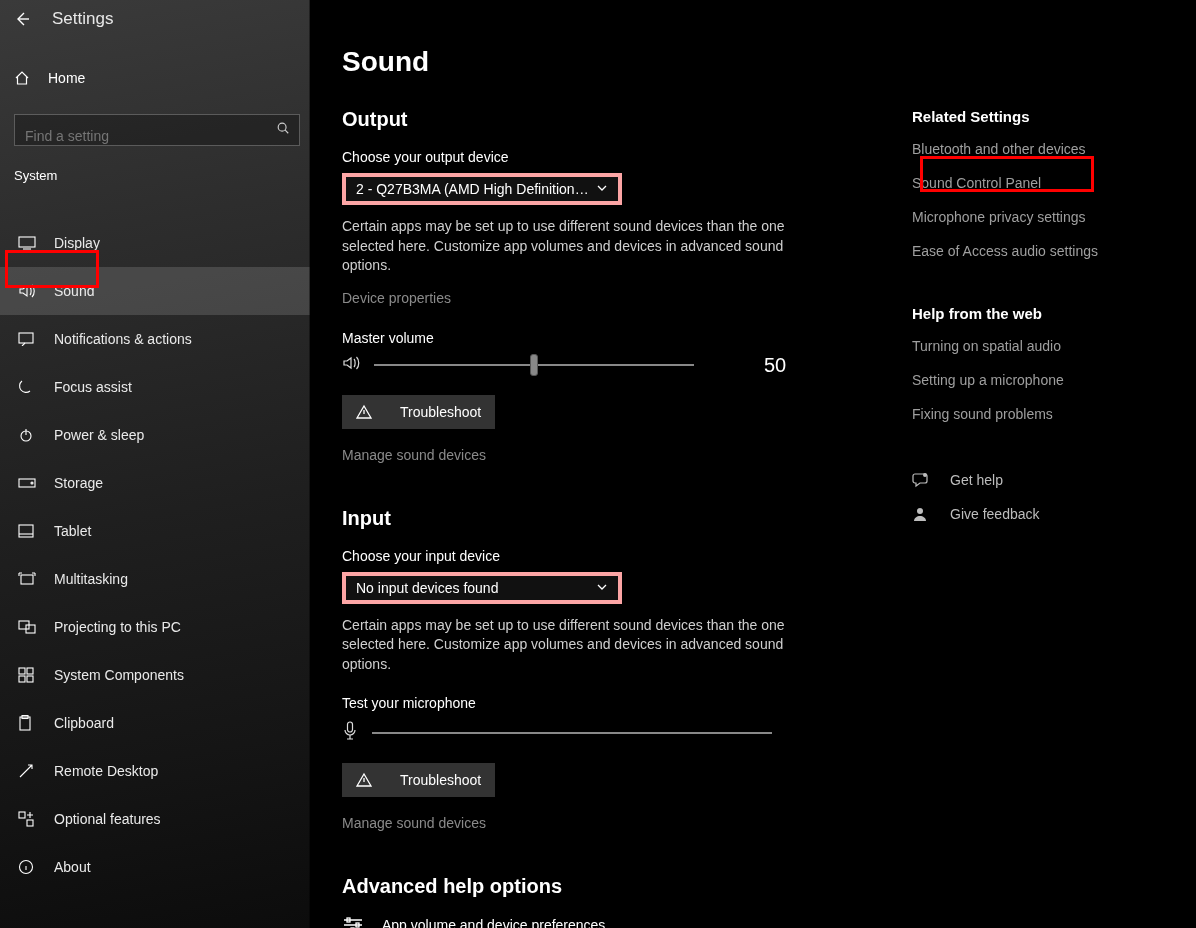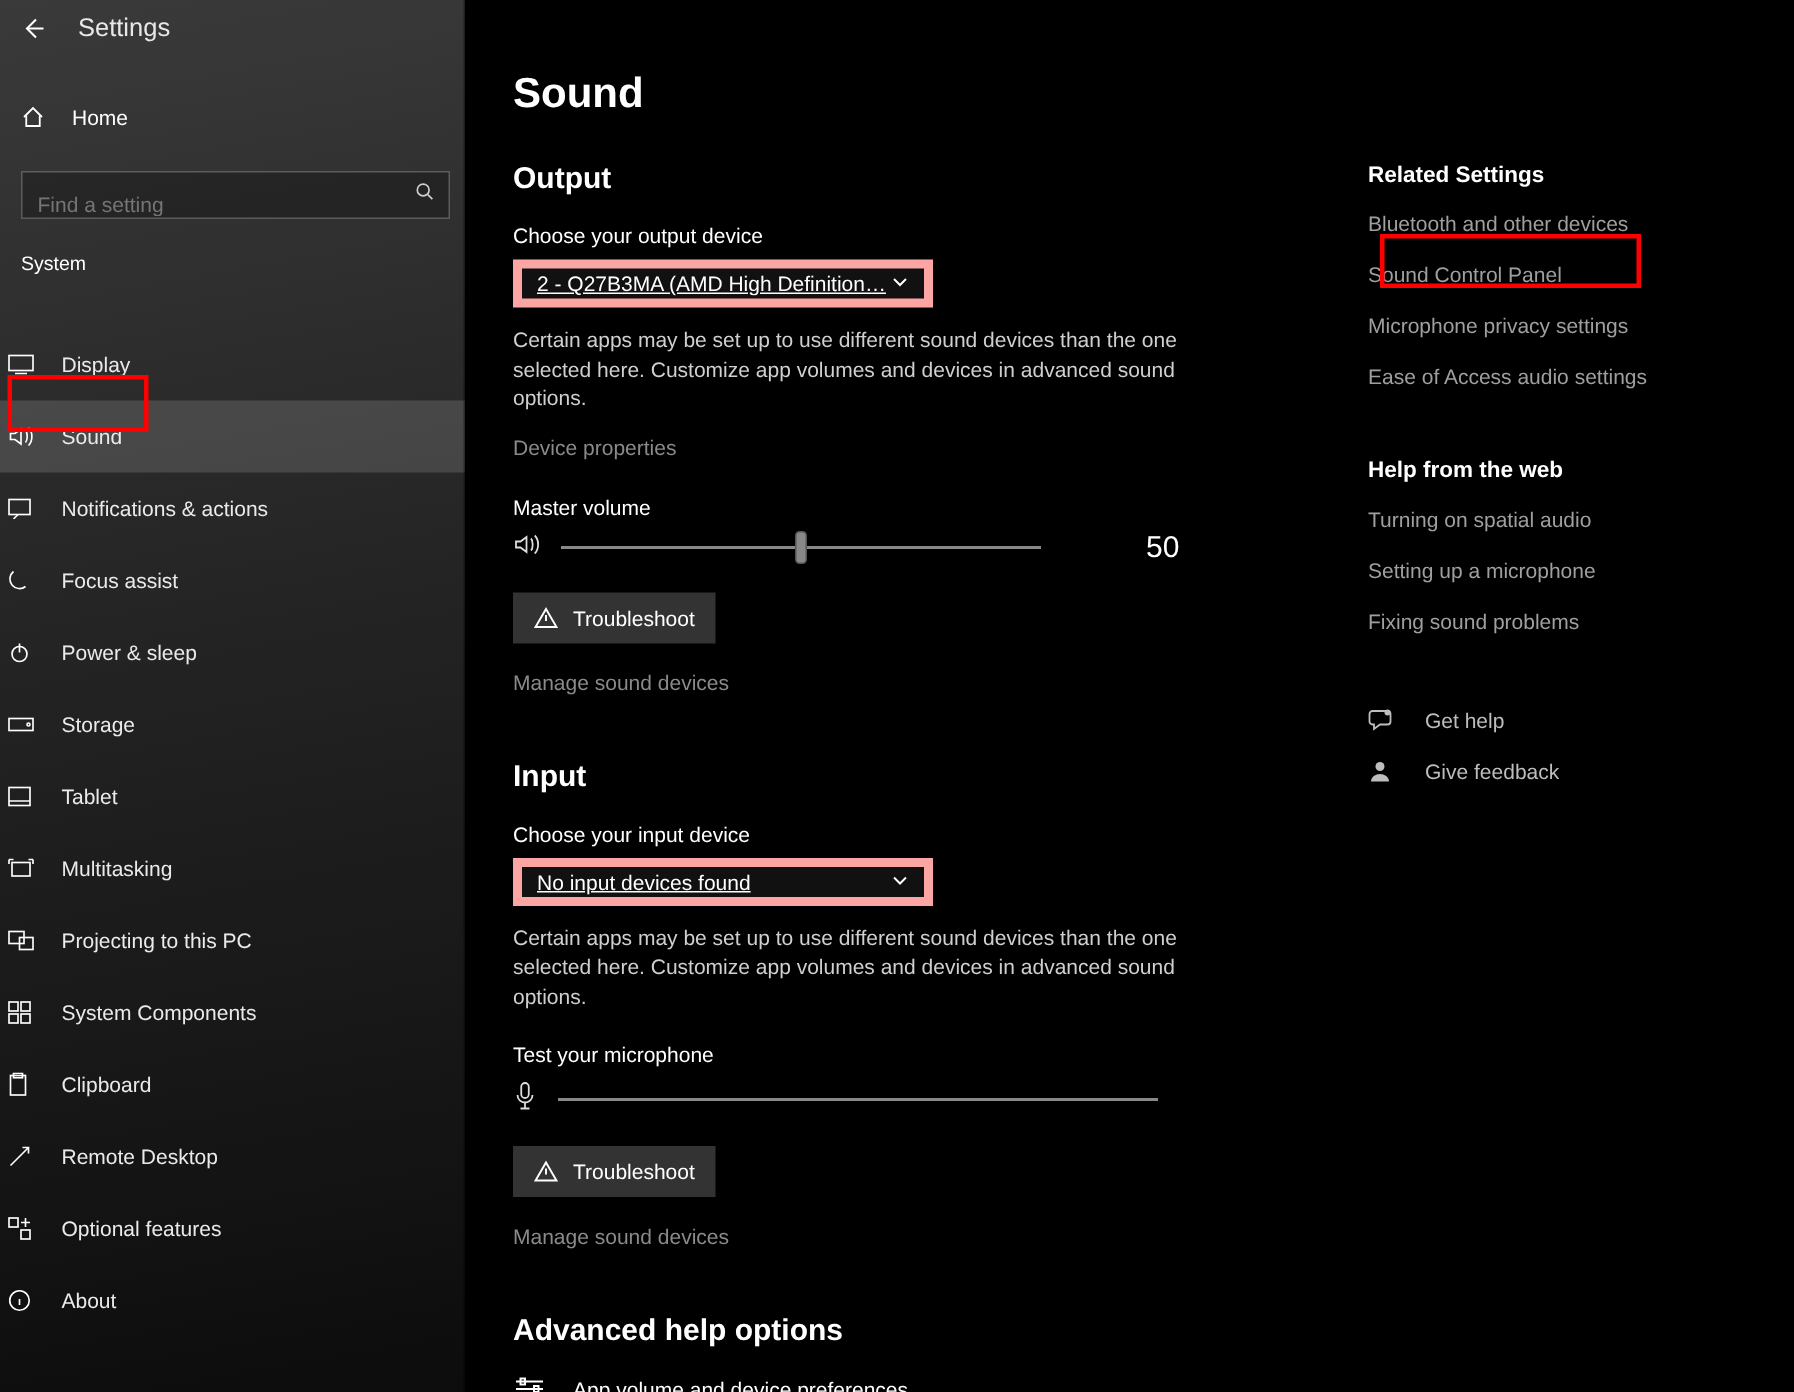--- a/index.html
+++ b/index.html
@@ -79,21 +79,21 @@
 
   .nav {
     margin-top: 20px;
     display: flex;
     flex-direction: column;
   }
   .nav-item {
     display: flex;
     align-items: center;
     height: 48px;
-    padding-left: 5px;
+    padding-left: 18px;
     gap: 16px;
     font-size: 14px;
     color: #eaeaea;
     cursor: default;
   }
   .nav-item .icon { width: 20px; text-align:center; }
   .nav-item.active {
     background: rgba(255,255,255,.14);
   }
 
@@ -137,26 +137,25 @@
     gap: 40px;
   }
   .col-main { width: 530px; }
   .col-right { flex:1; padding-right: 20px; }
 
   h2.section { font-size: 20px; font-weight:600; margin: 0 0 18px; }
   .field-label { font-size: 14px; margin-bottom: 8px; }
 
   .dropdown {
     width: 280px; height: 32px;
-    border: 6px solid #fca5a5;
+    border: 4px solid #fca5a5;
     background: #111;
     display:flex; align-items:center; justify-content:space-between;
     padding: 0 10px;
     font-size: 14px;
-    text-decoration: underline;
   }
   .dropdown .chev svg { width:12px; height:12px; }
 
   .description {
     font-size: 14px;
     color: #cfcfcf;
     line-height: 1.4;
     margin-top: 12px;
     max-width: 460px;
   }
@@ -188,21 +187,21 @@
   }
 
   .btn {
     display:inline-flex; align-items:center;
     height: 34px;
     padding: 0 14px;
     background:#333;
     border: none;
     color:#fff;
     font-size:14px;
-    gap:10px;
+    gap:28px;
     margin-top: 18px;
   }
   .btn svg { width:16px; height:16px; }
 
   .mic-row {
     display:flex; align-items:center;
     margin-top: 10px;
     gap: 14px;
   }
   .mic-row .level-track {

